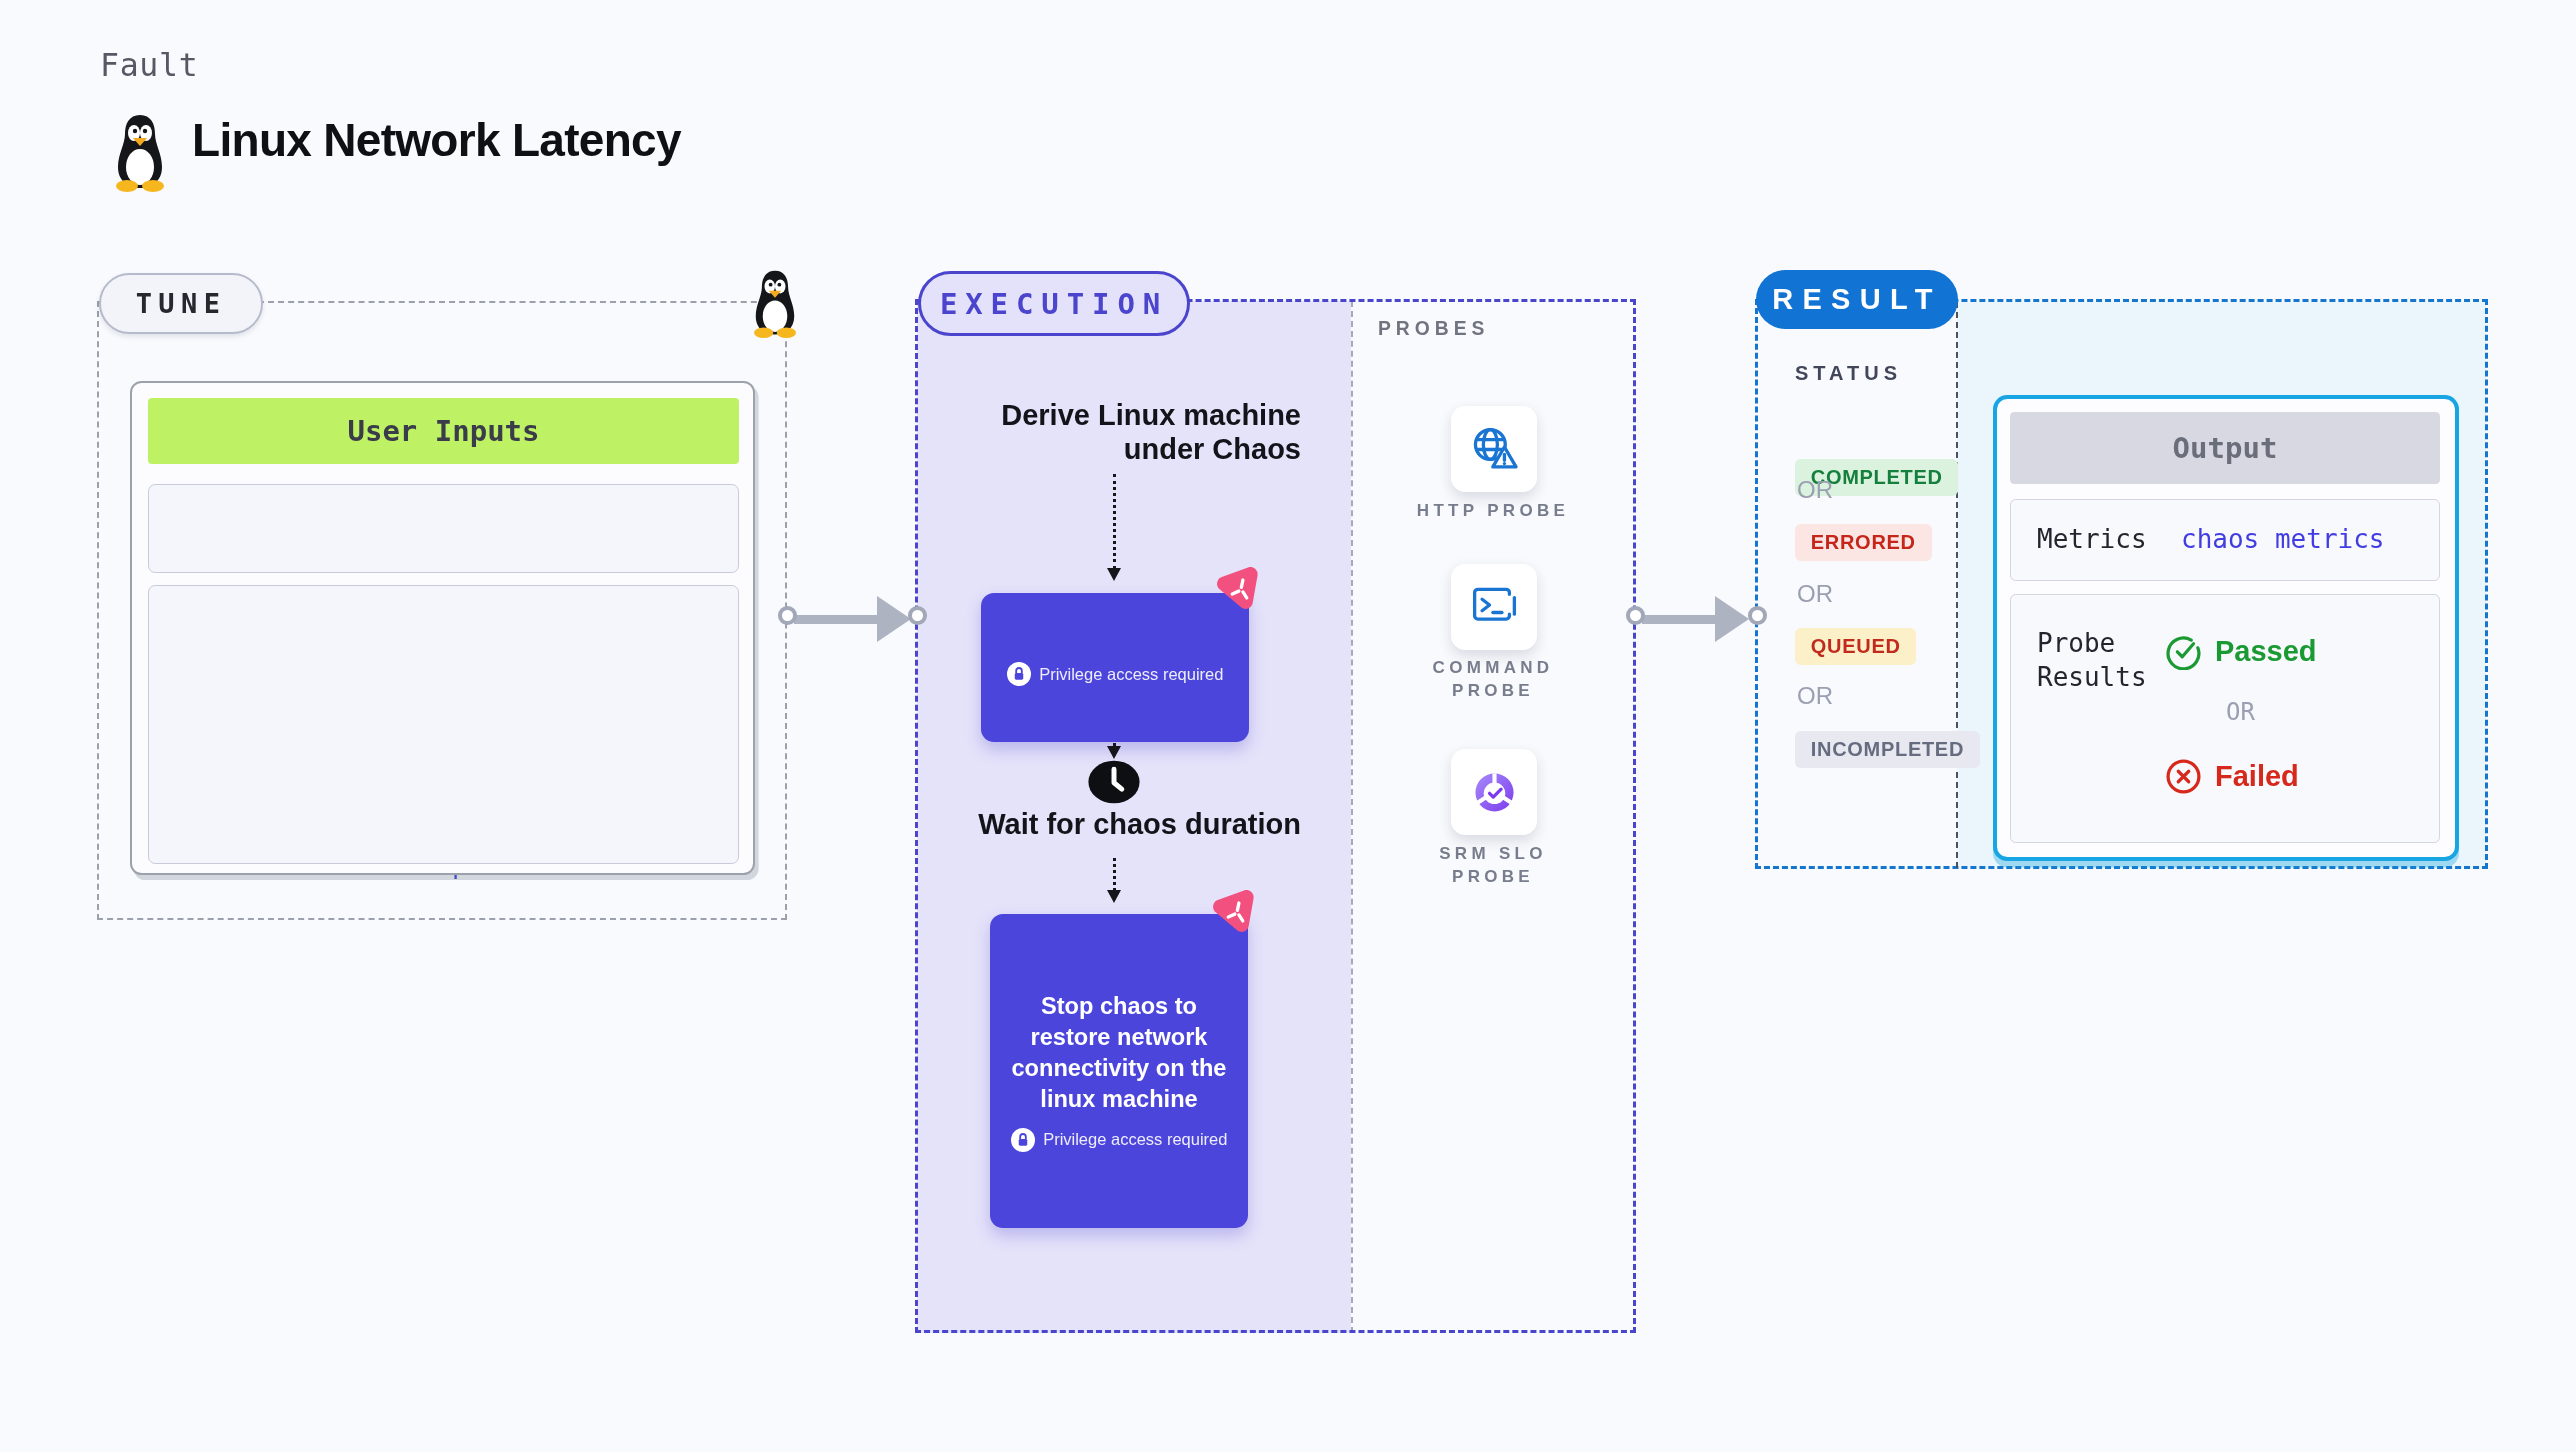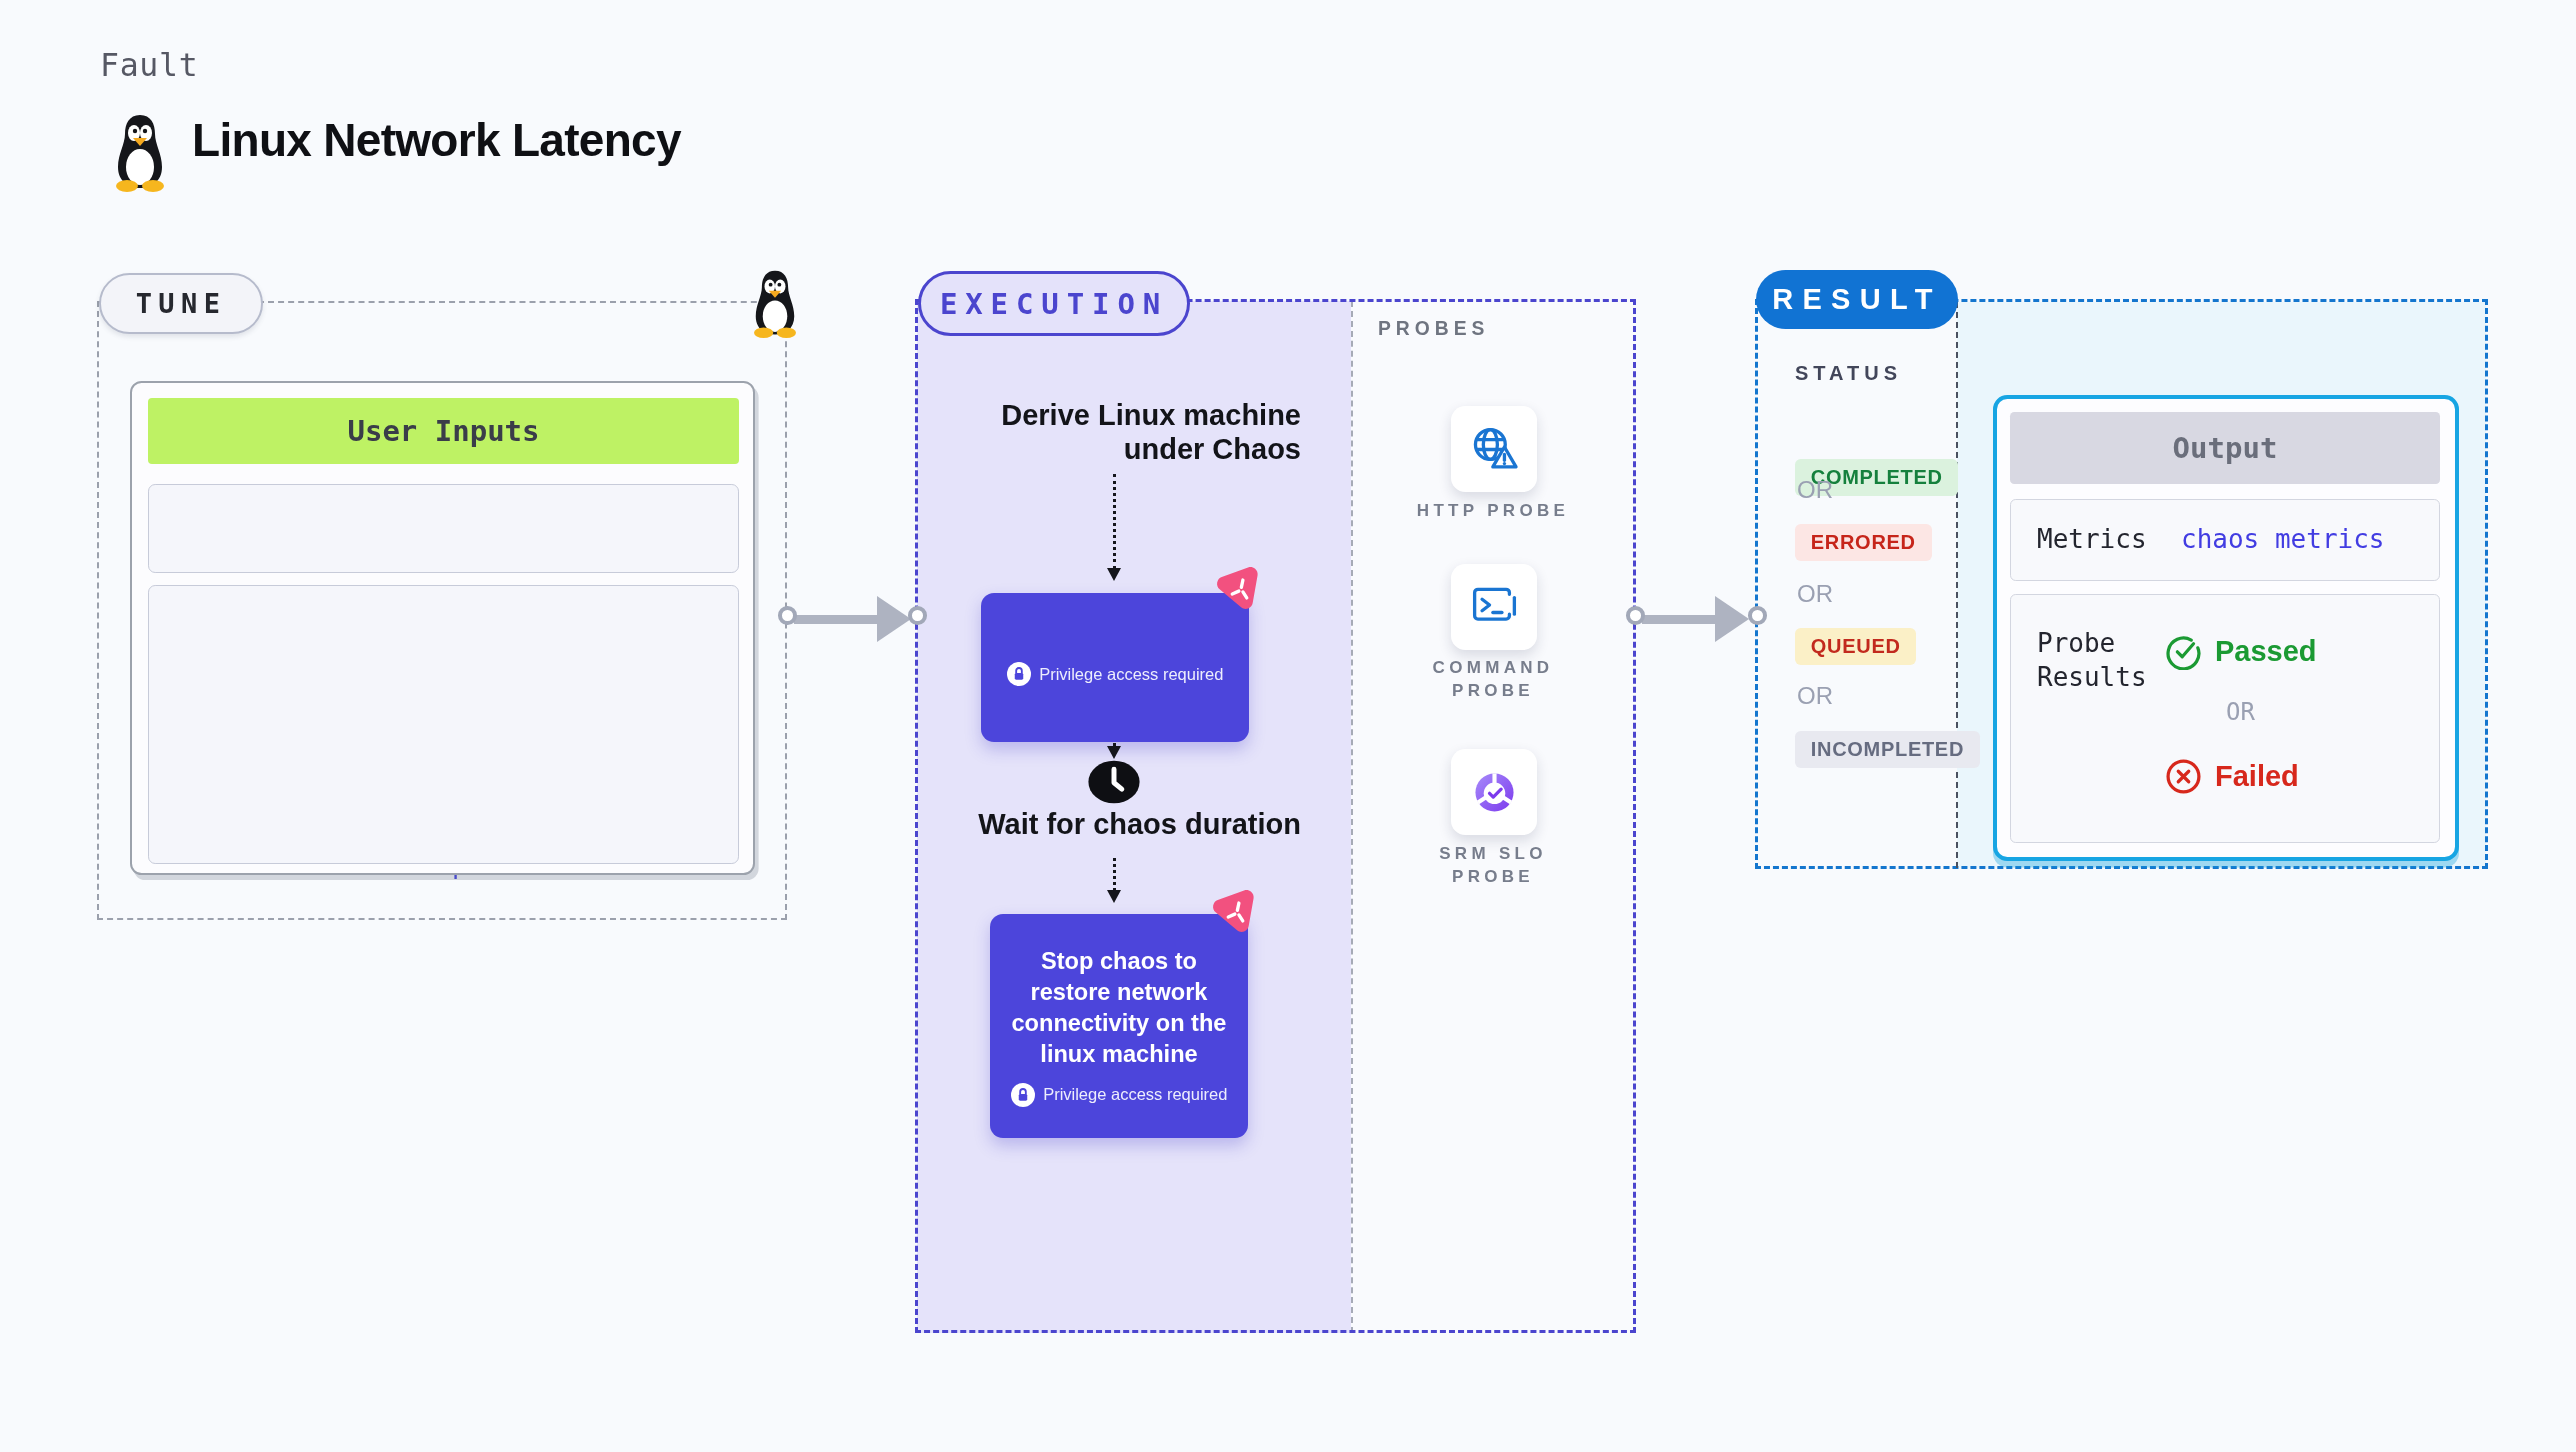--- a/index.html
+++ b/index.html
@@ -60,21 +60,21 @@
   .dot-arrow{width:0;border-left:3.6px dotted #15161C;z-index:12;}
   .dot-arrow::after{content:"";position:absolute;left:-9.3px;bottom:-11.5px;width:0;height:0;
     border-left:7.9px solid transparent;border-right:7.9px solid transparent;border-top:13px solid #15161C;}
   .arrow-a{left:1113px;top:474px;height:95px;}
   .arrow-b{left:1113px;top:746px;height:1.4px;}
   .arrow-c{left:1113px;top:858px;height:33px;}
 
   .chaos-box{background:#4C45DB;border-radius:13px;color:#FFFFFF;display:flex;flex-direction:column;
     align-items:center;justify-content:center;text-align:center;z-index:12;box-shadow:0 7.2px 15.8px rgba(60,50,200,.25);}
   .inject-box{left:981px;top:593px;width:268px;height:149px;}
-  .stop-box{left:990px;top:914px;width:258px;height:224px;}
+  .stop-box{left:990px;top:914px;width:258px;height:314px;}
   .chaos-box .box-text{font-weight:bold;}
   .inject-box .box-text{font-size:21.5px;line-height:29px;width:236px;}
   .stop-box .box-text{font-size:23.6px;line-height:31px;width:215px;}
   .priv-note{display:flex;align-items:center;gap:8.6px;margin-top:13px;}
   .priv-note .note-text{font-size:16.5px;color:#EDEDFD;text-align:center;}
   .pink-icon{width:50px;height:50px;z-index:13;transform:rotate(12deg);}
   .pink-a{left:1216px;top:564px;}
   .pink-b{left:1212px;top:887px;}
 
   .clock-wrap{left:1087px;top:759px;width:54px;height:46px;z-index:12;}

